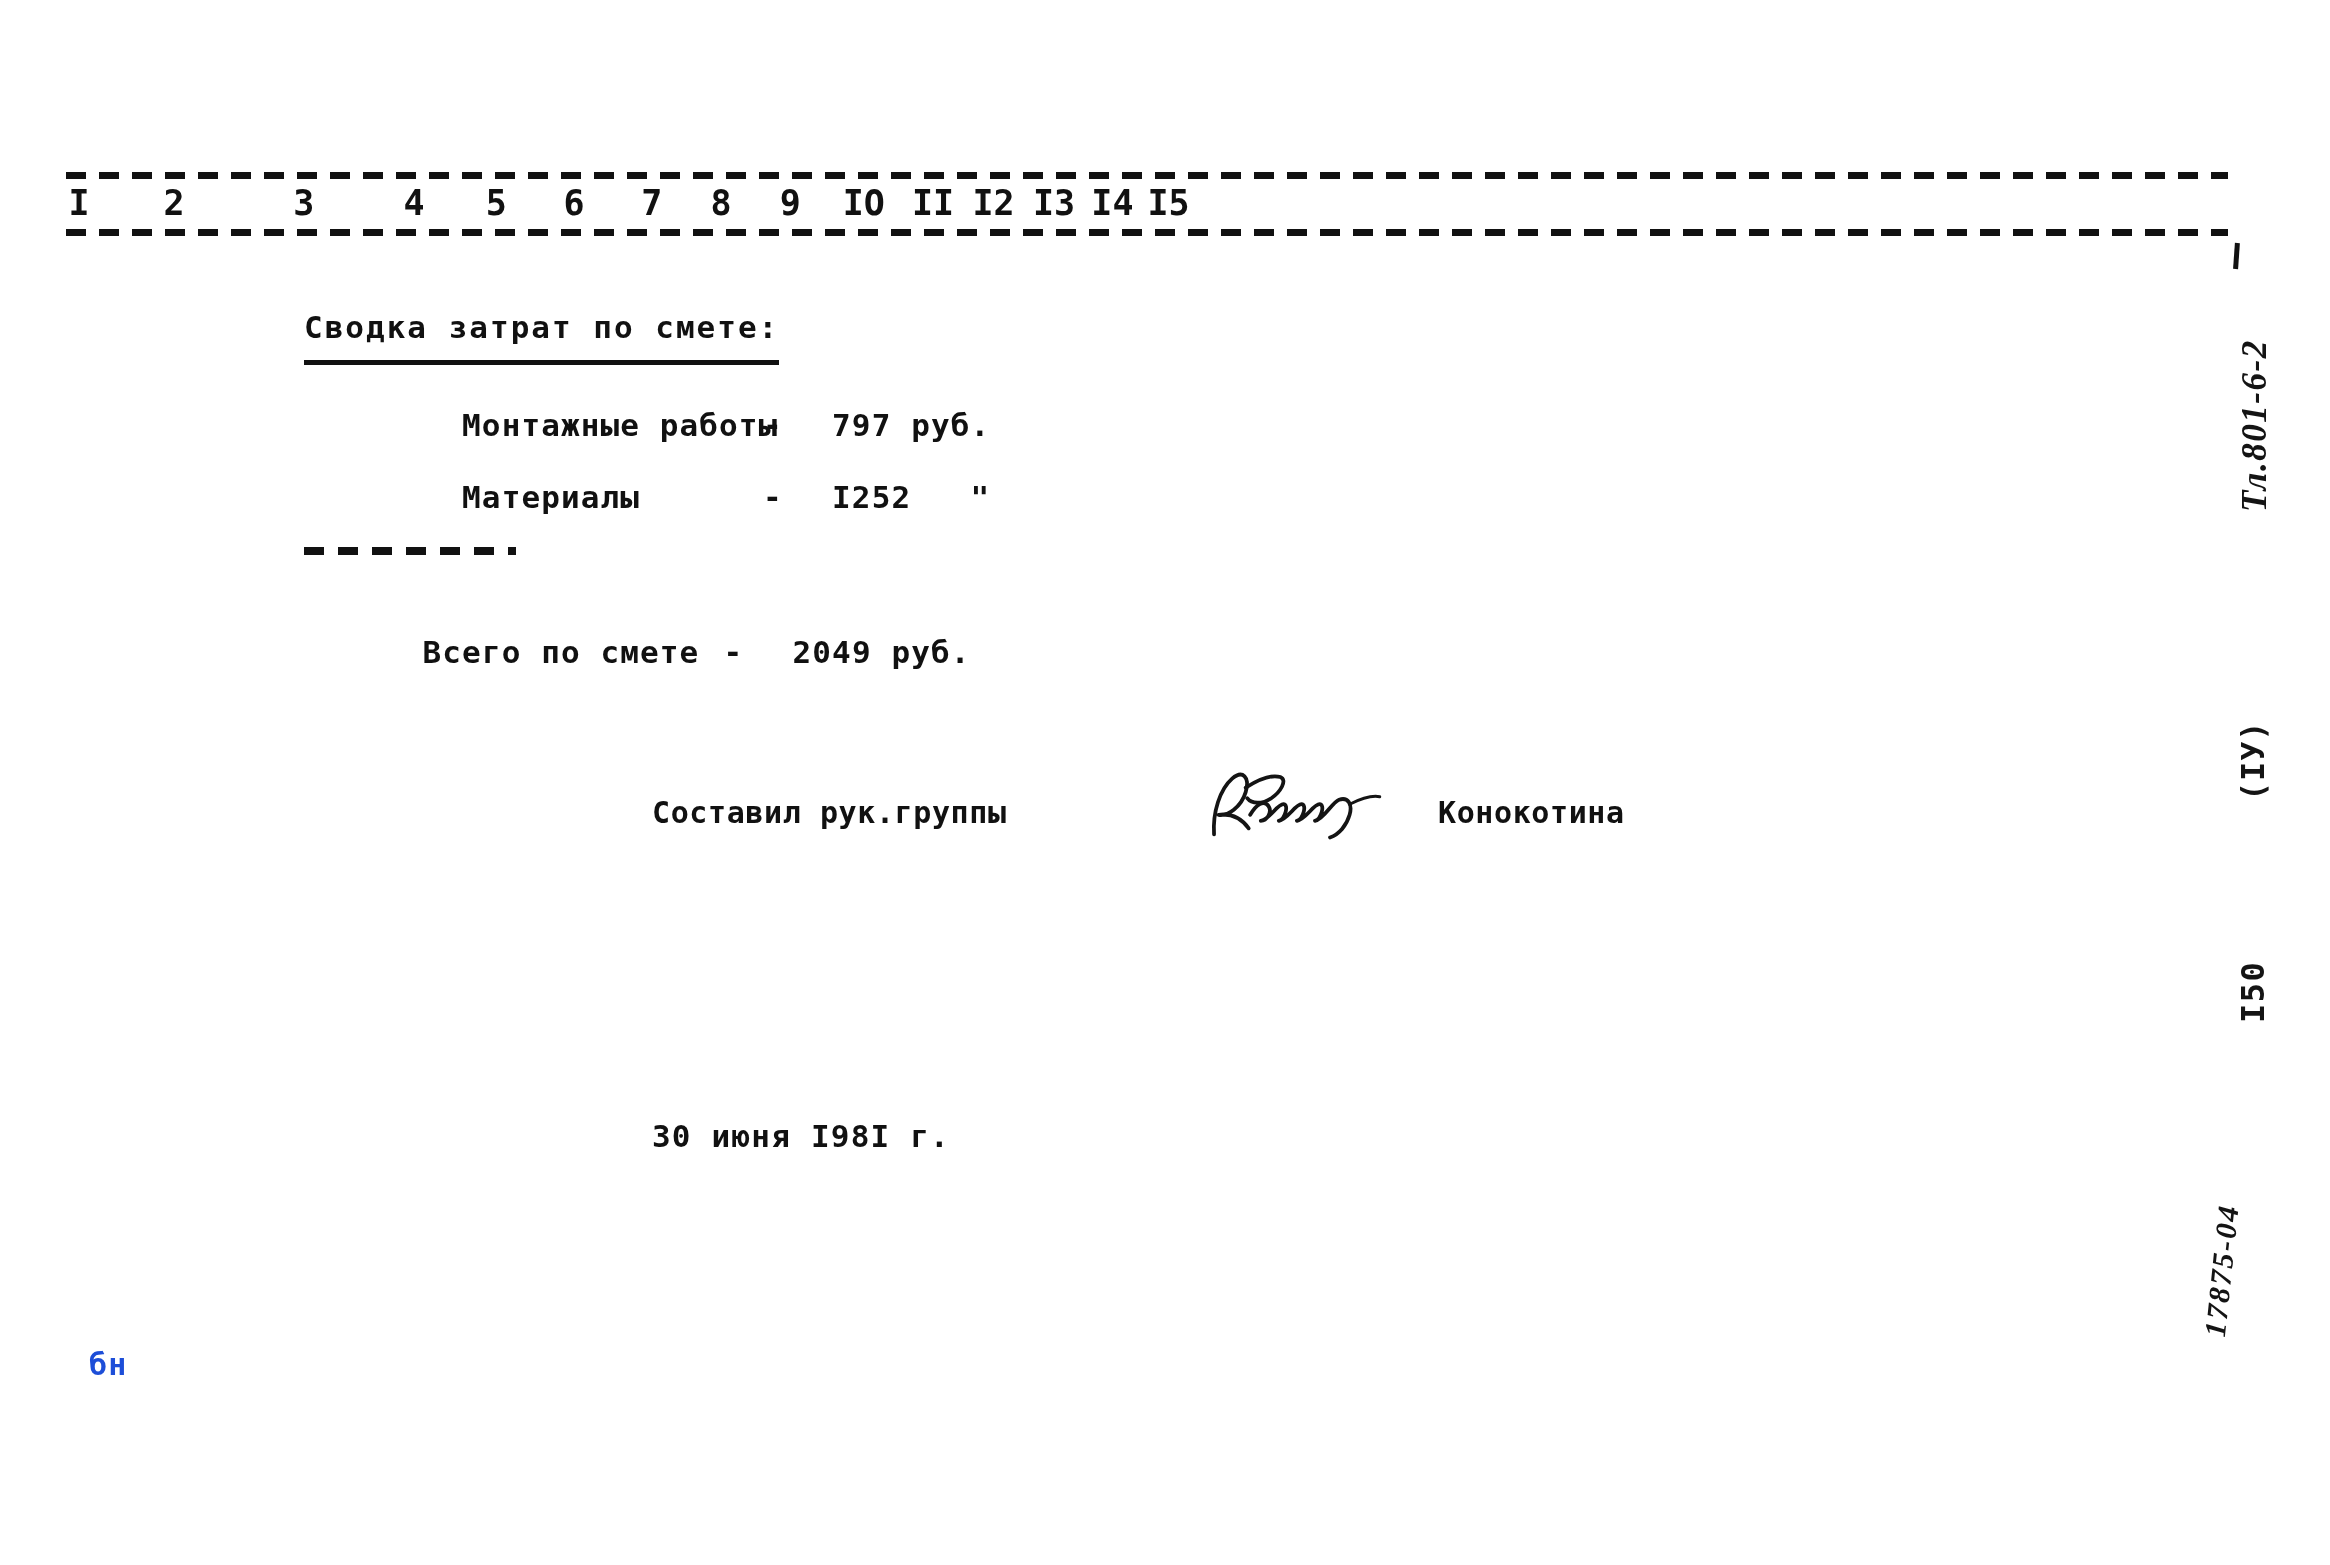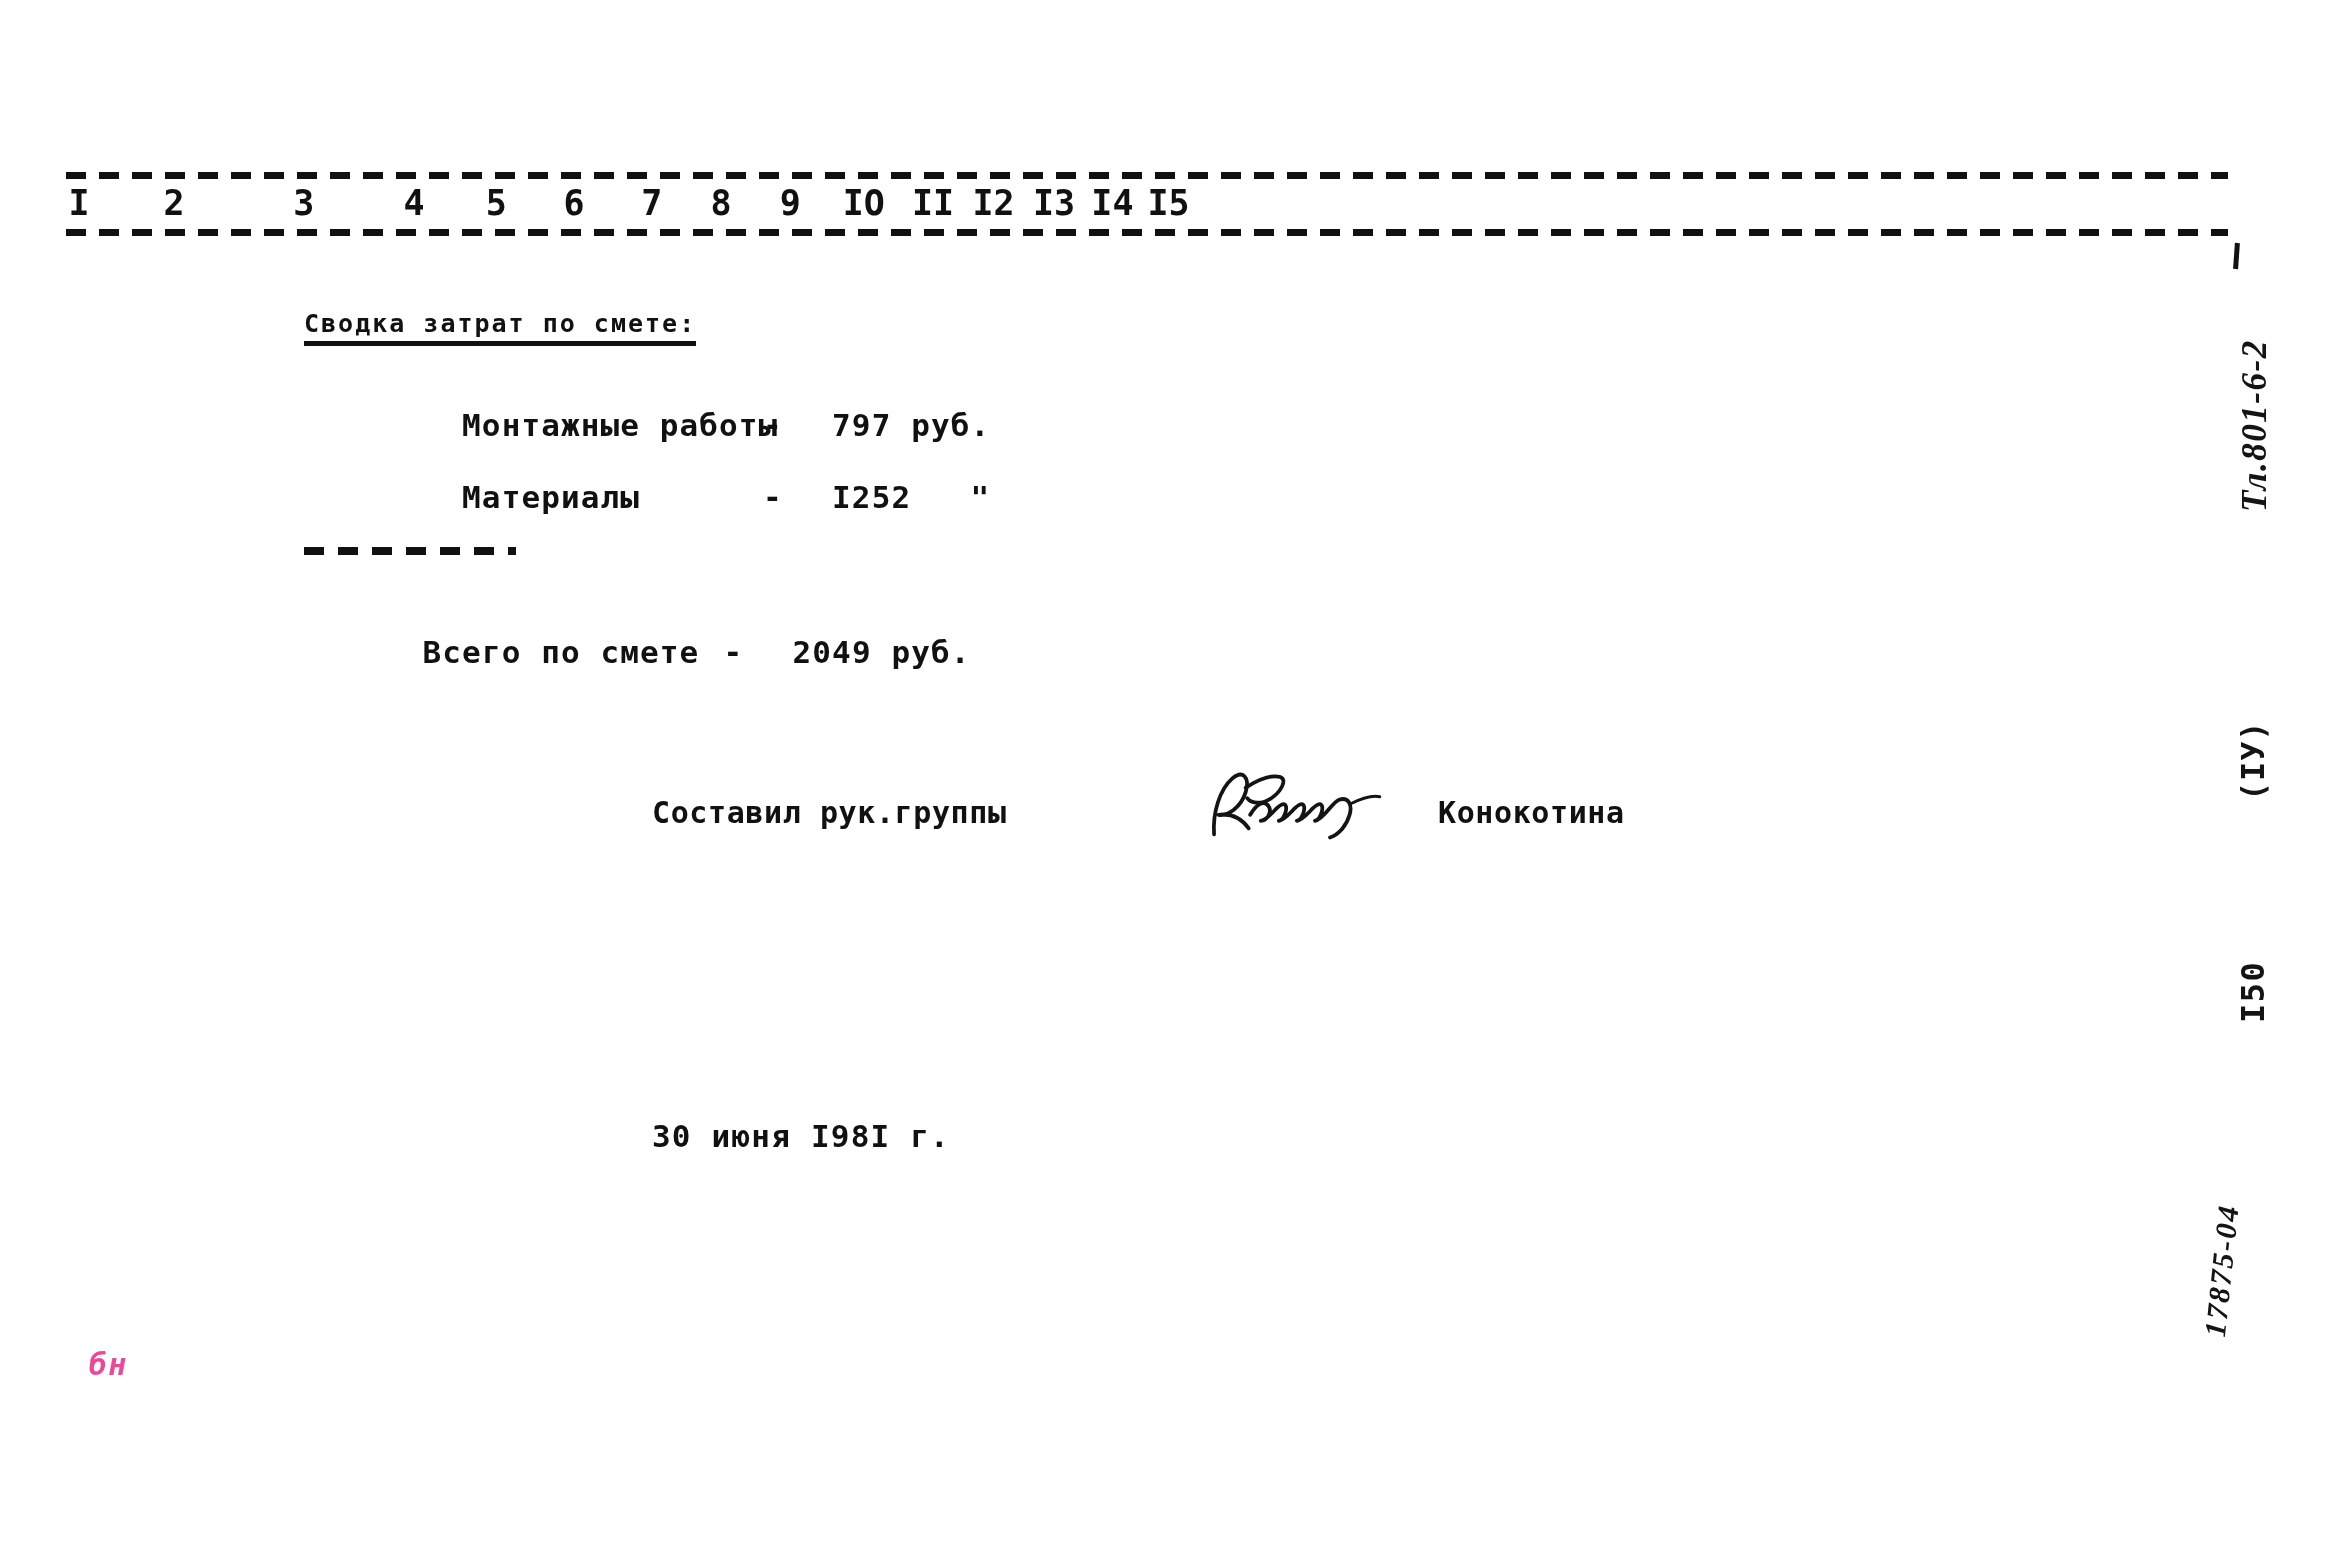--- a/index.html
+++ b/index.html
@@ -83,25 +83,25 @@
     top: 309px;
     width: 1054px;
   }
 
   .line {
     position: relative;
     height: 62px;
   }
 
   .heading {
-    font-size: 25px;
+    font-size: 31px;
     letter-spacing: 2px;
     display: inline-block;
     border-bottom: 5.3px solid #111111;
-    padding-bottom: 3px;
+    padding-bottom: 15px;
   }
 
   .cost-row {
     font-size: 31px;
     letter-spacing: 1.1px;
   }
   .cost-label {
     display: inline-block;
     width: 301px;
   }
@@ -225,22 +225,21 @@
     transform: rotate(-84deg);
   }
 
   #corner-mark {
     position: absolute;
     left: 89px;
     top: 1347px;
     font-family: "DejaVu Sans Mono", "Liberation Mono", monospace;
     font-weight: 700;
     font-size: 30px;
-    color: #ec4899;
-    font-style: italic;
+    color: #1d4ed8;
   }
 </style>
 </head>
 <body>
 
 <div id="page">
 
   <div id="ruler">
     <div class="rule-line top"></div>
     <div class="rule-line bottom"></div>

